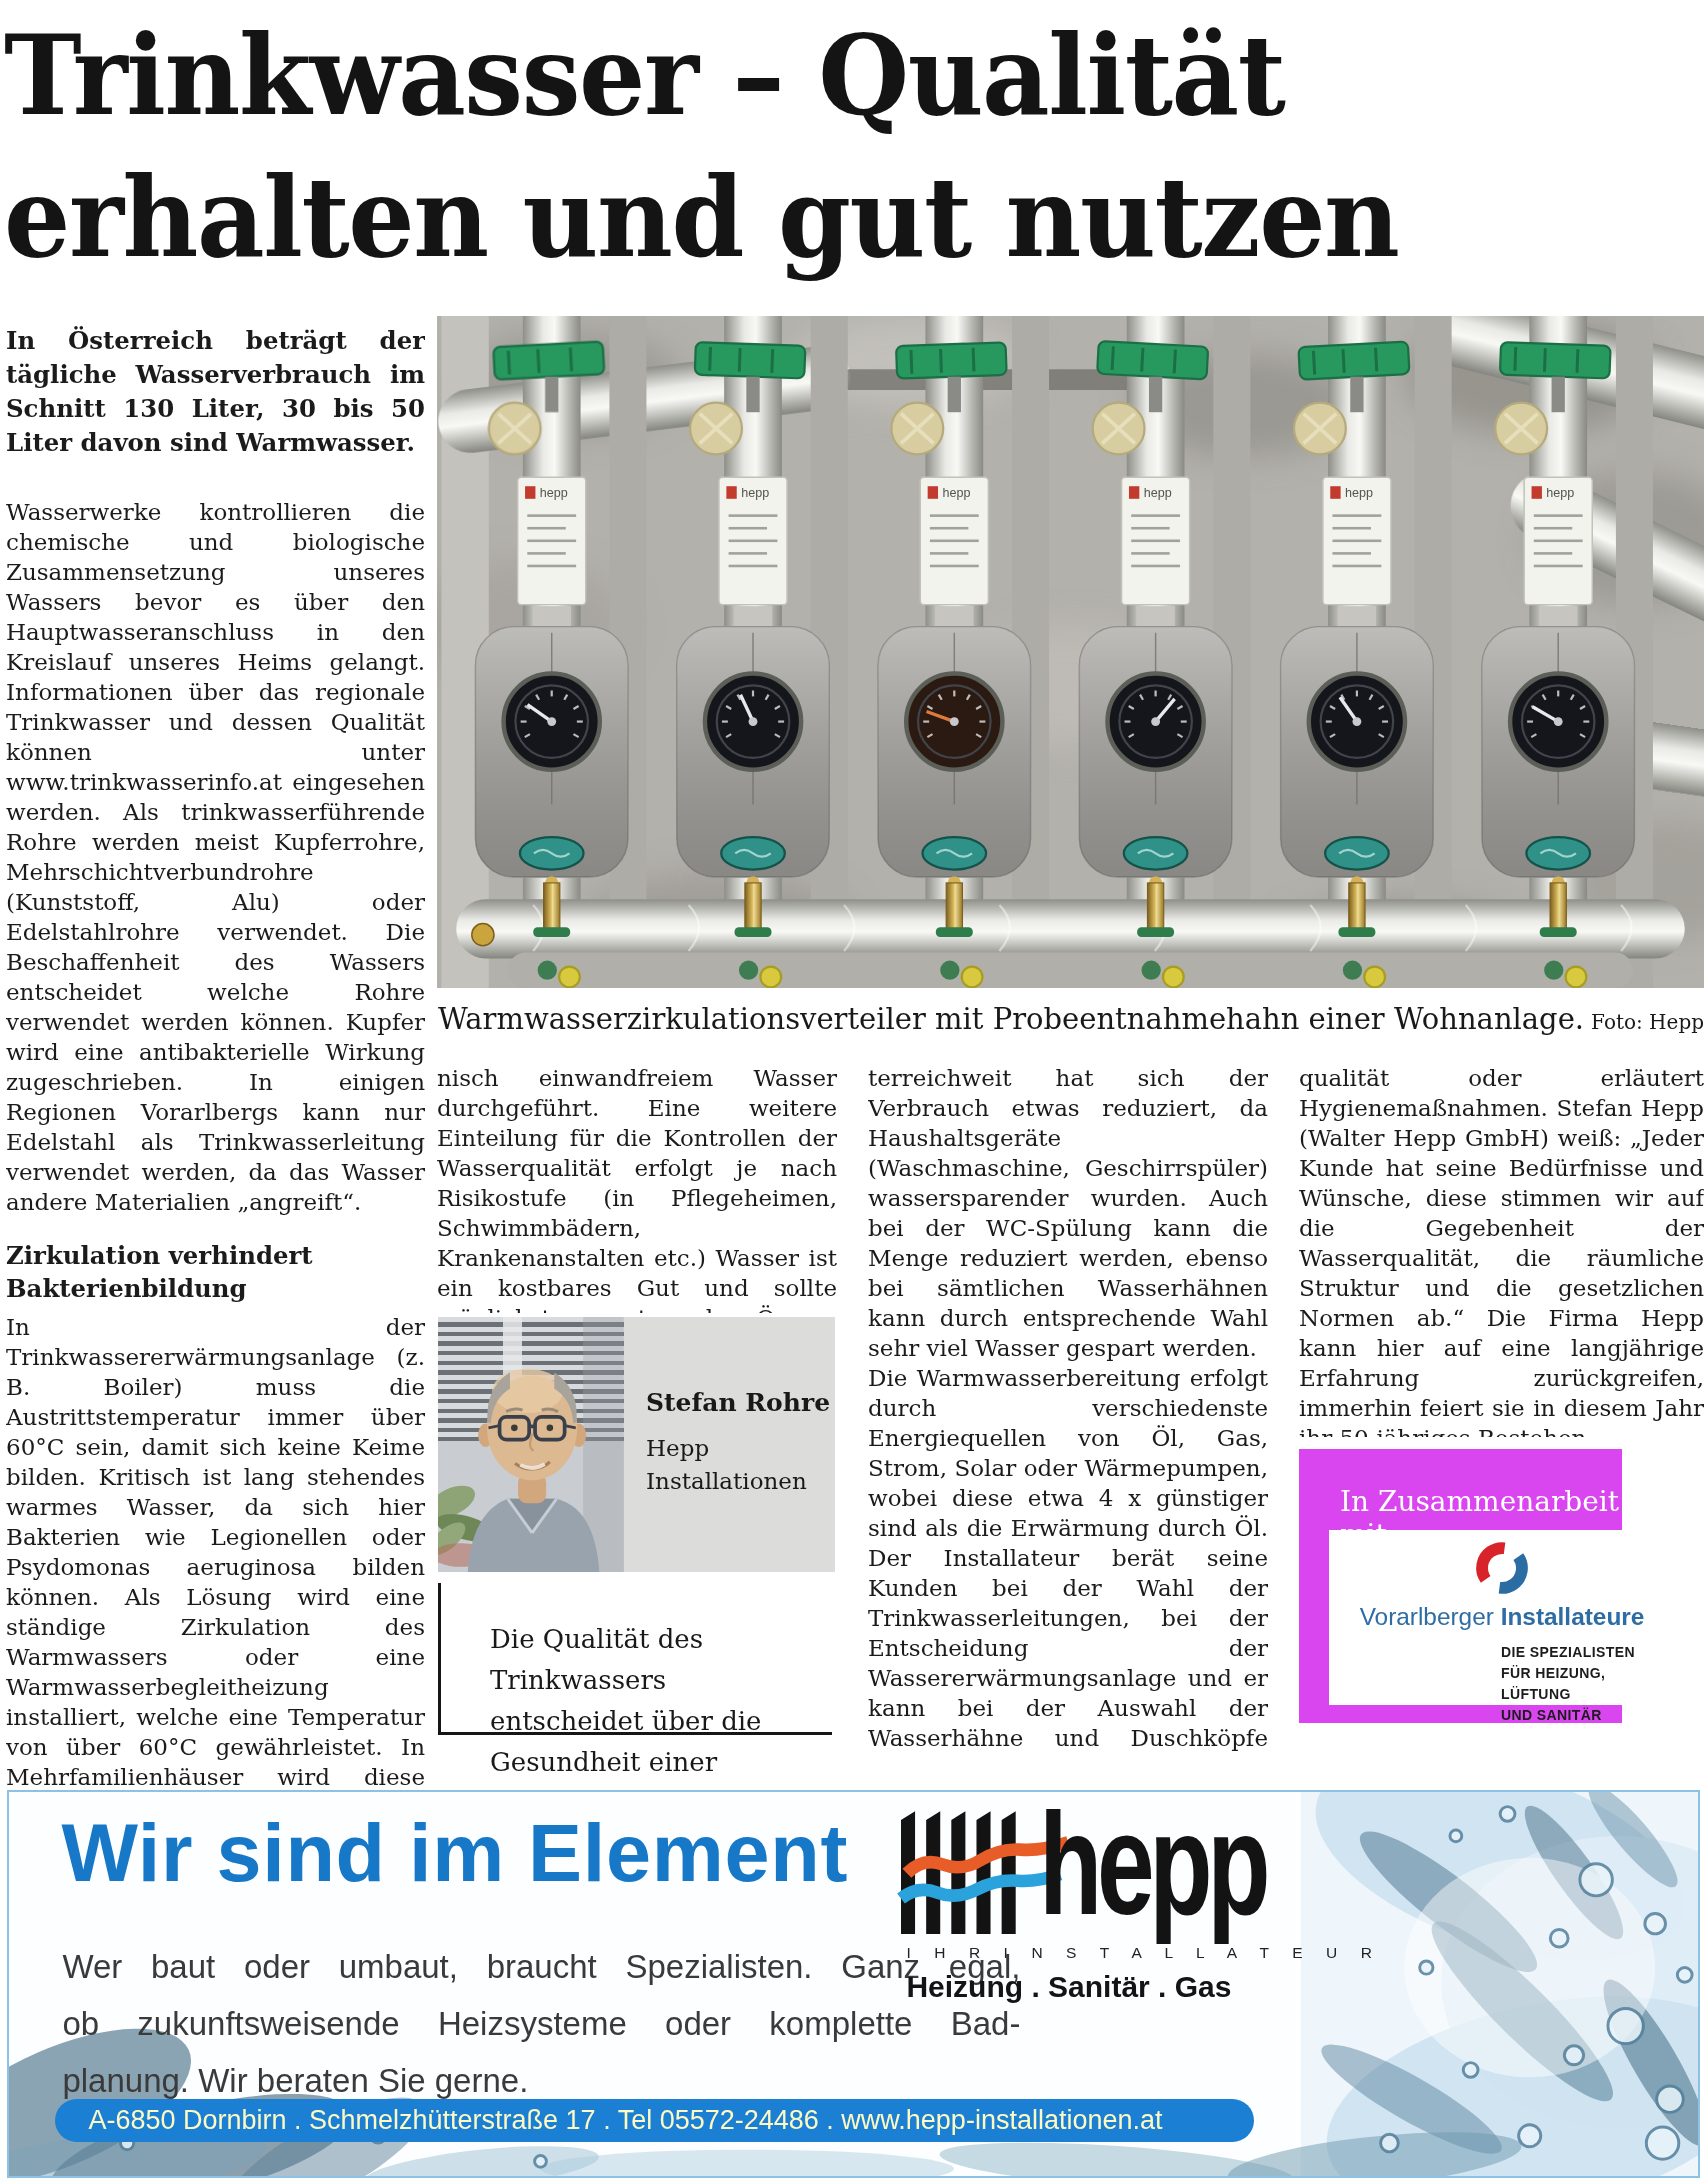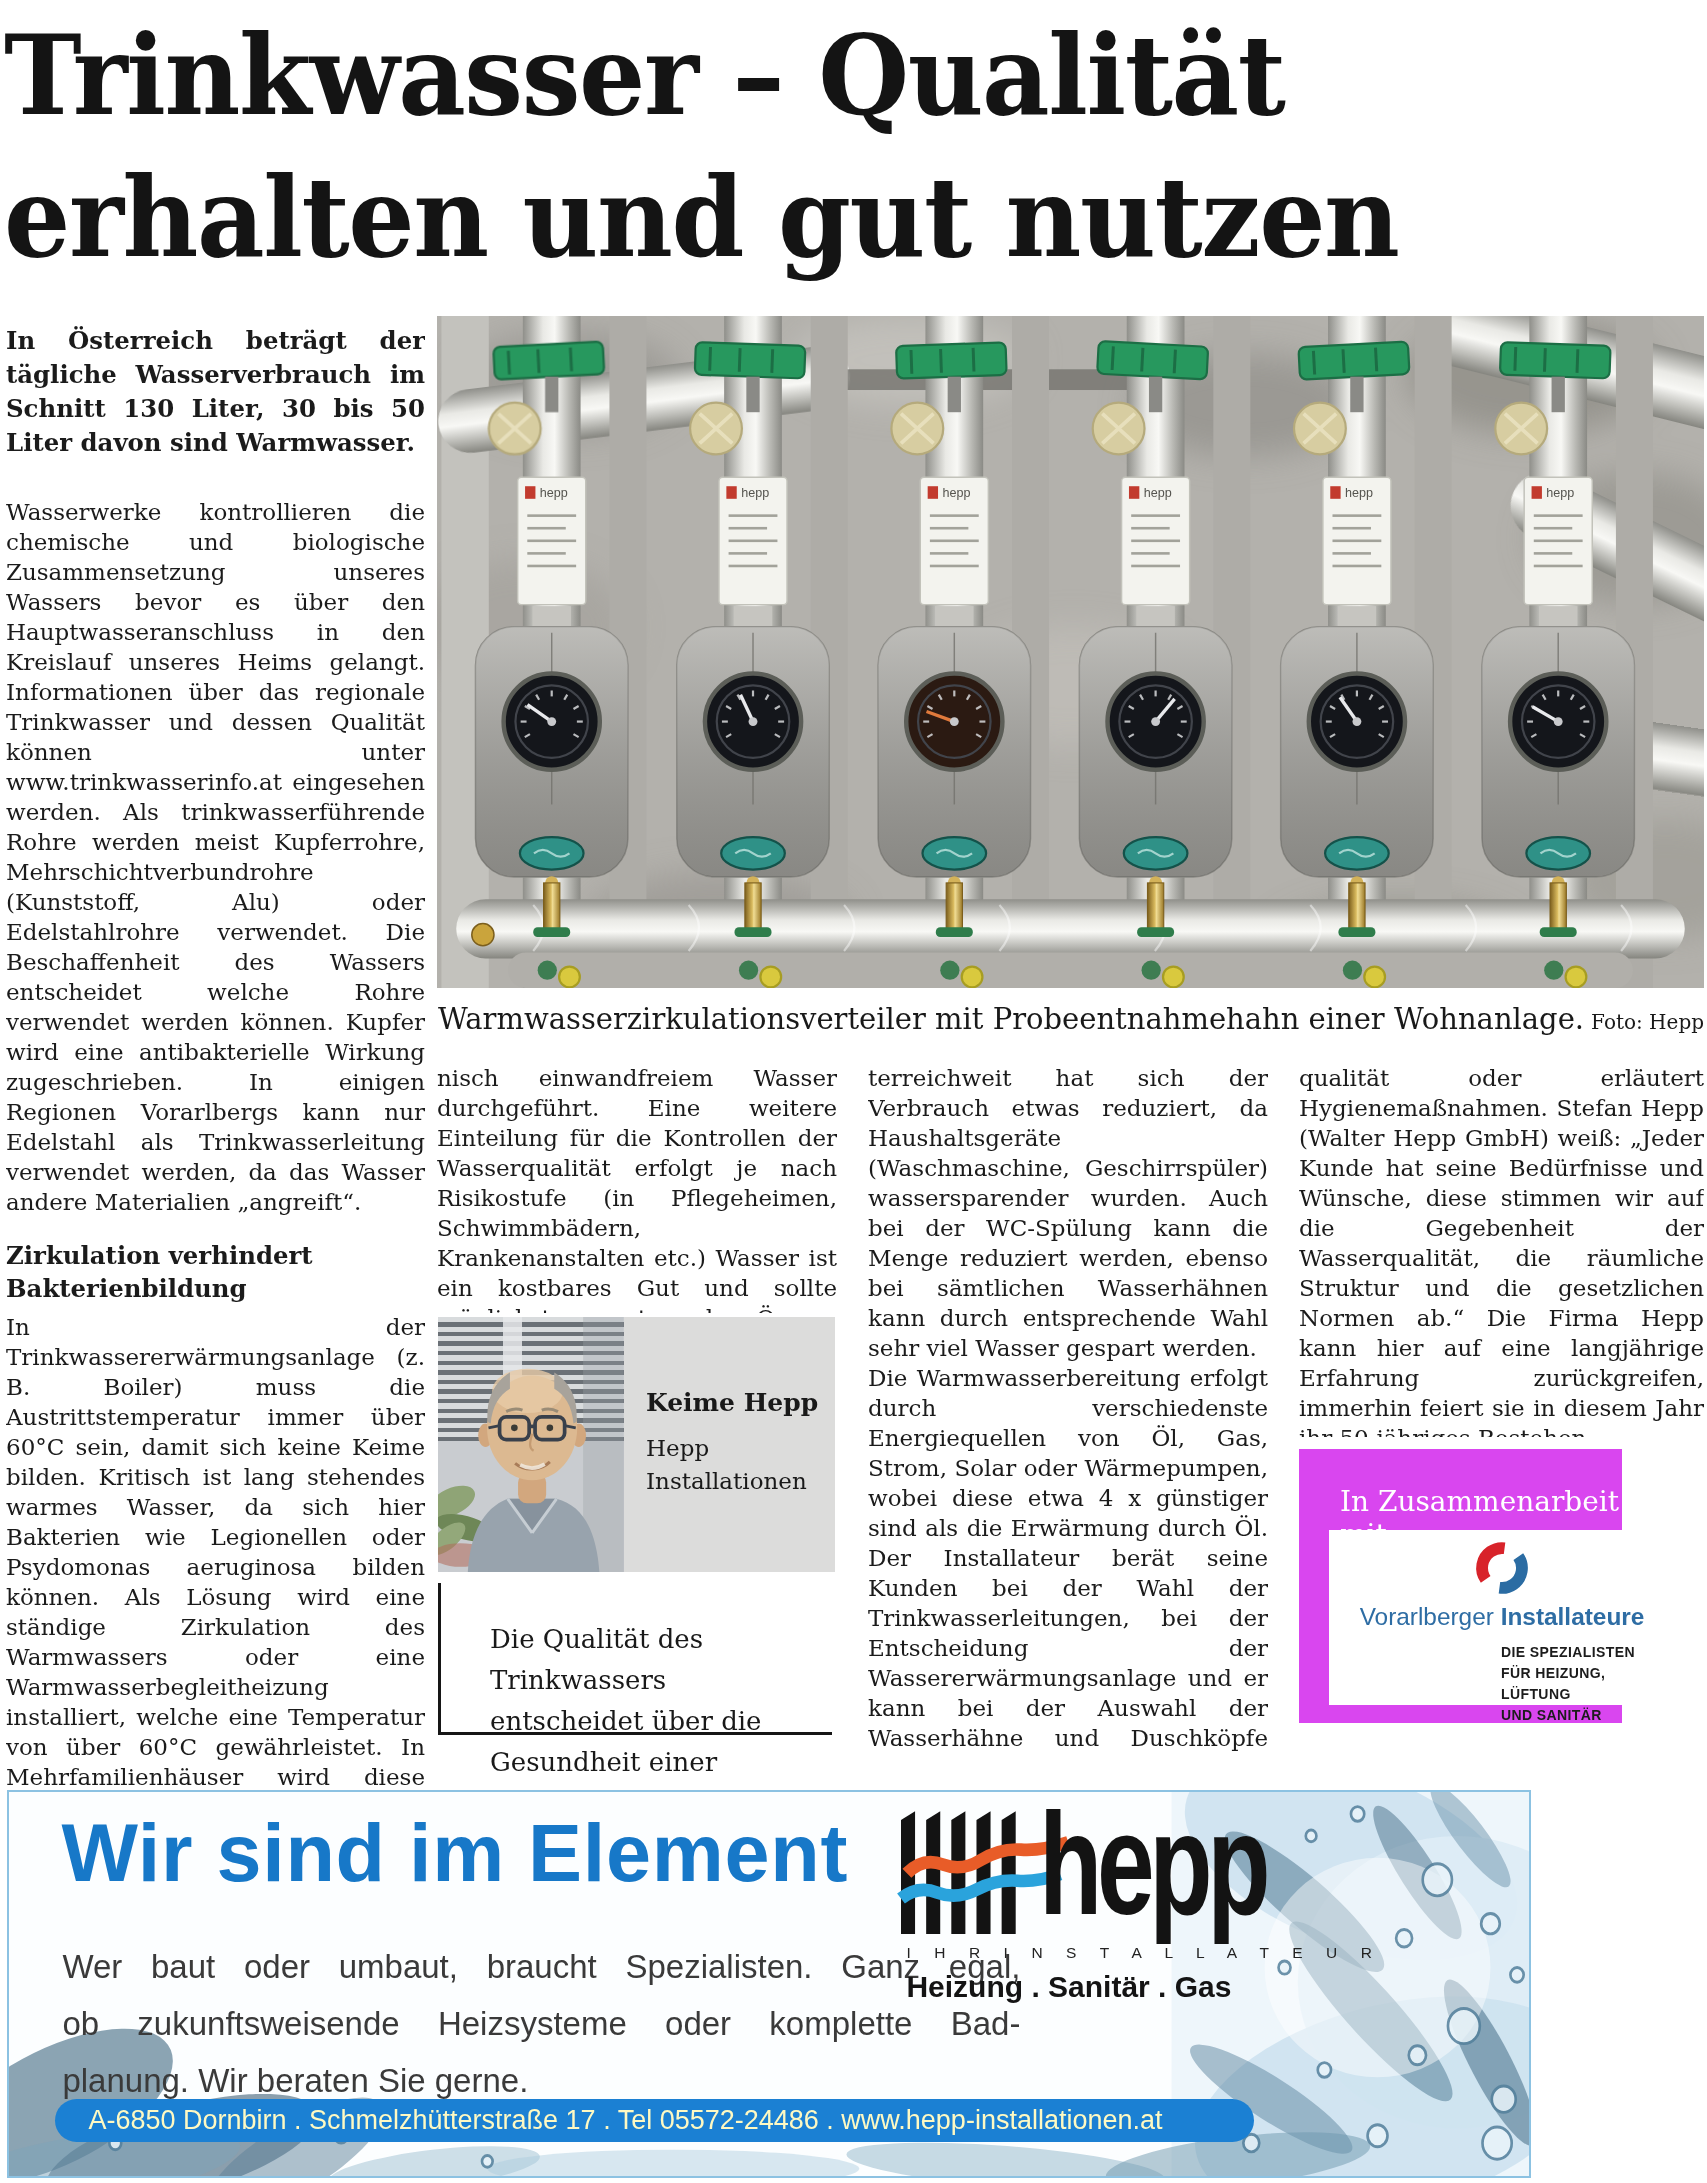--- a/index.html
+++ b/index.html
@@ -52,21 +52,21 @@
   .partner-title{color:#ffffff;font-size:28px;padding:36px 0 0 41px;}
   .partner-inner{position:absolute;left:30px;top:81px;width:346px;height:175px;background:#ffffff;
                  font-family:"Liberation Sans",sans-serif;}
   .swirl{position:absolute;left:50%;transform:translateX(-50%);top:7.4px;}
   .vi-name{position:absolute;top:73px;width:100%;text-align:center;font-size:24.4px;color:#2e6da4;}
   .vi-bold{font-weight:bold;}
   .vi-tag{position:absolute;left:172px;top:112px;font-size:14px;font-weight:bold;color:#1c1c1c;
           line-height:21px;letter-spacing:0.4px;}
 
   
-  .ad{position:absolute;left:7.4px;top:1790px;width:1524px;height:388px;background:#fcfeff;
+  .ad{position:absolute;left:7.4px;top:1790px;width:1693px;height:388px;background:#fcfeff;
       border:2.2px solid #8cc2e2;box-sizing:border-box;overflow:hidden;
       font-family:"Liberation Sans",sans-serif;}
   .splash{position:absolute;left:0;top:0;width:100%;height:100%;}
   .ad-headline{position:absolute;left:52px;top:15px;font-size:81px;font-weight:bold;color:#1778c8;
                letter-spacing:0.7px;}
   .ad-body{position:absolute;left:53px;top:146px;width:958px;font-size:33px;color:#3a3a3a;}
   .ad-line{line-height:57px;}
   .j{text-align:justify;text-align-last:justify;}
   .hepp-bars{position:absolute;left:892px;top:16.3px;overflow:visible;}
   .hepp-word{position:absolute;left:1030px;top:-10.4px;font-size:144px;font-weight:bold;color:#131313;
@@ -449,21 +449,21 @@
         <line x1="171" y1="147" x2="186" y2="150" stroke="#39404b" stroke-width="4"></line>
         <circle cx="103" cy="150" r="4.5" fill="#3b3b36"></circle>
         <circle cx="151" cy="150" r="4.5" fill="#3b3b36"></circle>
         <path d="M92,128 q11,-6 22,-2 M140,126 q11,-4 22,2" stroke="#9a8c76" stroke-width="4" fill="none"></path>
         <path d="M127,158 C124,170 122,177 129,181" stroke="#c49b72" stroke-width="3" fill="none"></path>
         <path d="M104,198 C117,209 139,208 151,196" stroke="#a97c58" stroke-width="4" fill="none"></path>
         <path d="M111,200 C122,206 133,206 144,199" stroke="#efe7da" stroke-width="5" fill="none" opacity="0.9"></path>
       </svg>
     </div>
     <div class="portrait-info">
-      <div class="p-name">Keime Hepp</div>
+      <div class="p-name">Stefan Rohre</div>
       <div class="p-org">Hepp</div>
       <div class="p-org">Installationen</div>
     </div>
   </div>
 
   <div class="quote-box">
     <p>Die Qualität des Trinkwassers entscheidet über die Gesundheit einer Region.</p>
   </div>
 
   <div class="col col3">

